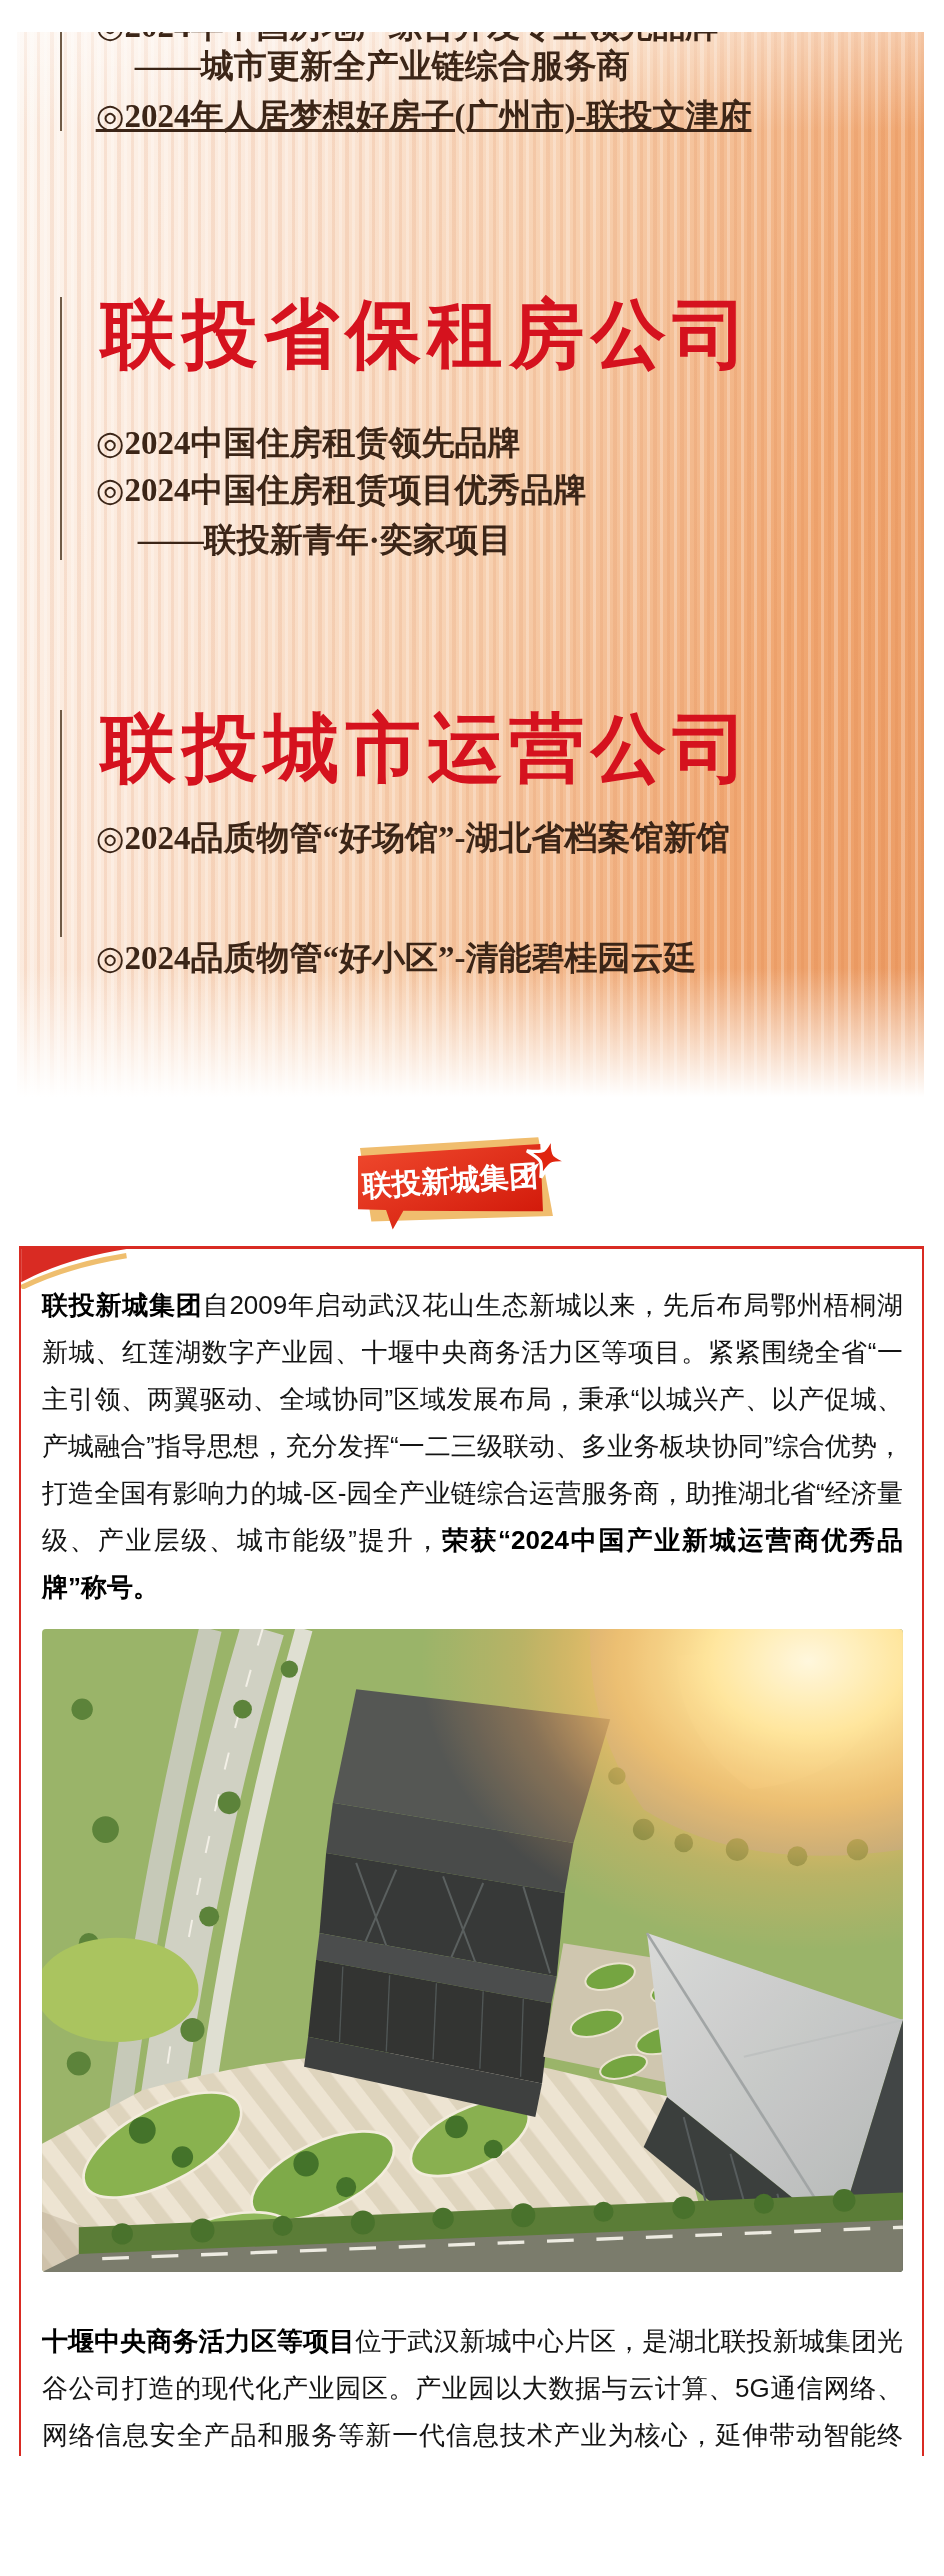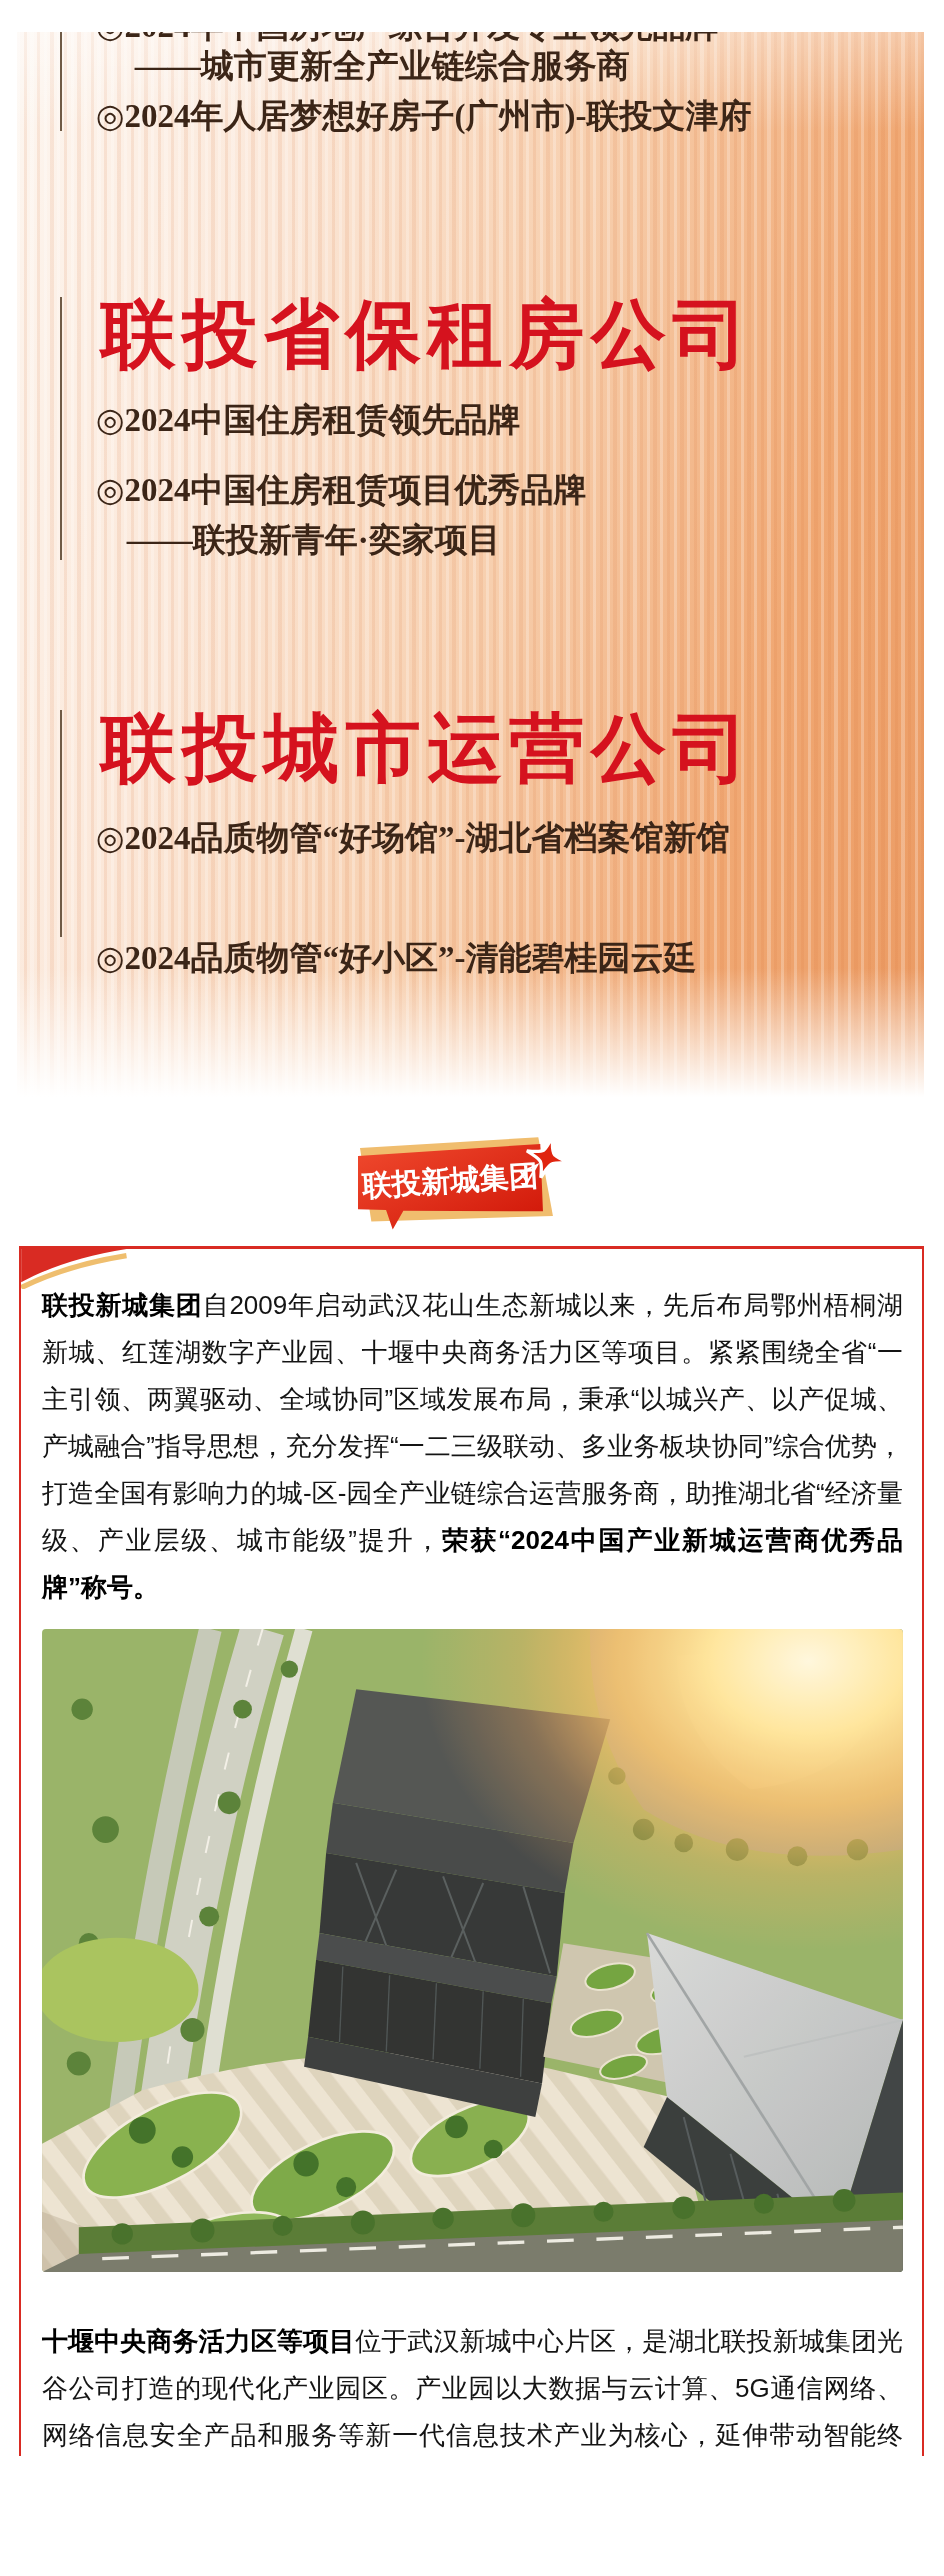--- a/index.html
+++ b/index.html
@@ -38,26 +38,26 @@
 
 <div id="screen">
 
   <div class="poster">
     <div class="vrule" style="top:0;height:99px;"></div>
     <div class="vrule" style="top:265px;height:263px;"></div>
     <div class="vrule" style="top:678px;height:227px;"></div>
 
     <div class="pline" style="left:79px;top:-24px;">◎2024年中国房地产综合开发专业领先品牌</div>
     <div class="pline" style="left:118px;top:16px;">——城市更新全产业链综合服务商</div>
-    <div class="pline" style="left:79px;top:66px;">◎2024年人居梦想好房子(广州市)-联投文津府</div>
+    <div class="pline" style="left:79px;top:66px;text-decoration:underline;">◎2024年人居梦想好房子(广州市)-联投文津府</div>
 
     <div class="ph" style="left:84px;top:265px;">联投省保租房公司</div>
-    <div class="pline" style="left:79px;top:370px;text-align:right;">◎2024中国住房租赁领先品牌</div>
+    <div class="pline" style="left:79px;top:393px;text-align:right;">◎2024中国住房租赁领先品牌</div>
     <div class="pline" style="left:79px;top:440px;">◎2024中国住房租赁项目优秀品牌</div>
-    <div class="pline" style="left:110px;top:490px;">——联投新青年·奕家项目</div>
+    <div class="pline" style="left:121px;top:490px;">——联投新青年·奕家项目</div>
 
     <div class="ph" style="left:84px;top:679px;">联投城市运营公司</div>
     <div class="pline" style="left:79px;top:788px;">◎2024品质物管“好场馆”-湖北省档案馆新馆</div>
     <div class="pline" style="left:79px;top:908px;">◎2024品质物管“好小区”-清能碧桂园云廷</div>
   </div>
 
   <div class="badge">
     <svg width="215" height="102" viewBox="0 0 322 152">
       <defs>
         <linearGradient id="redG" x1="0" y1="0" x2="1" y2="1">

